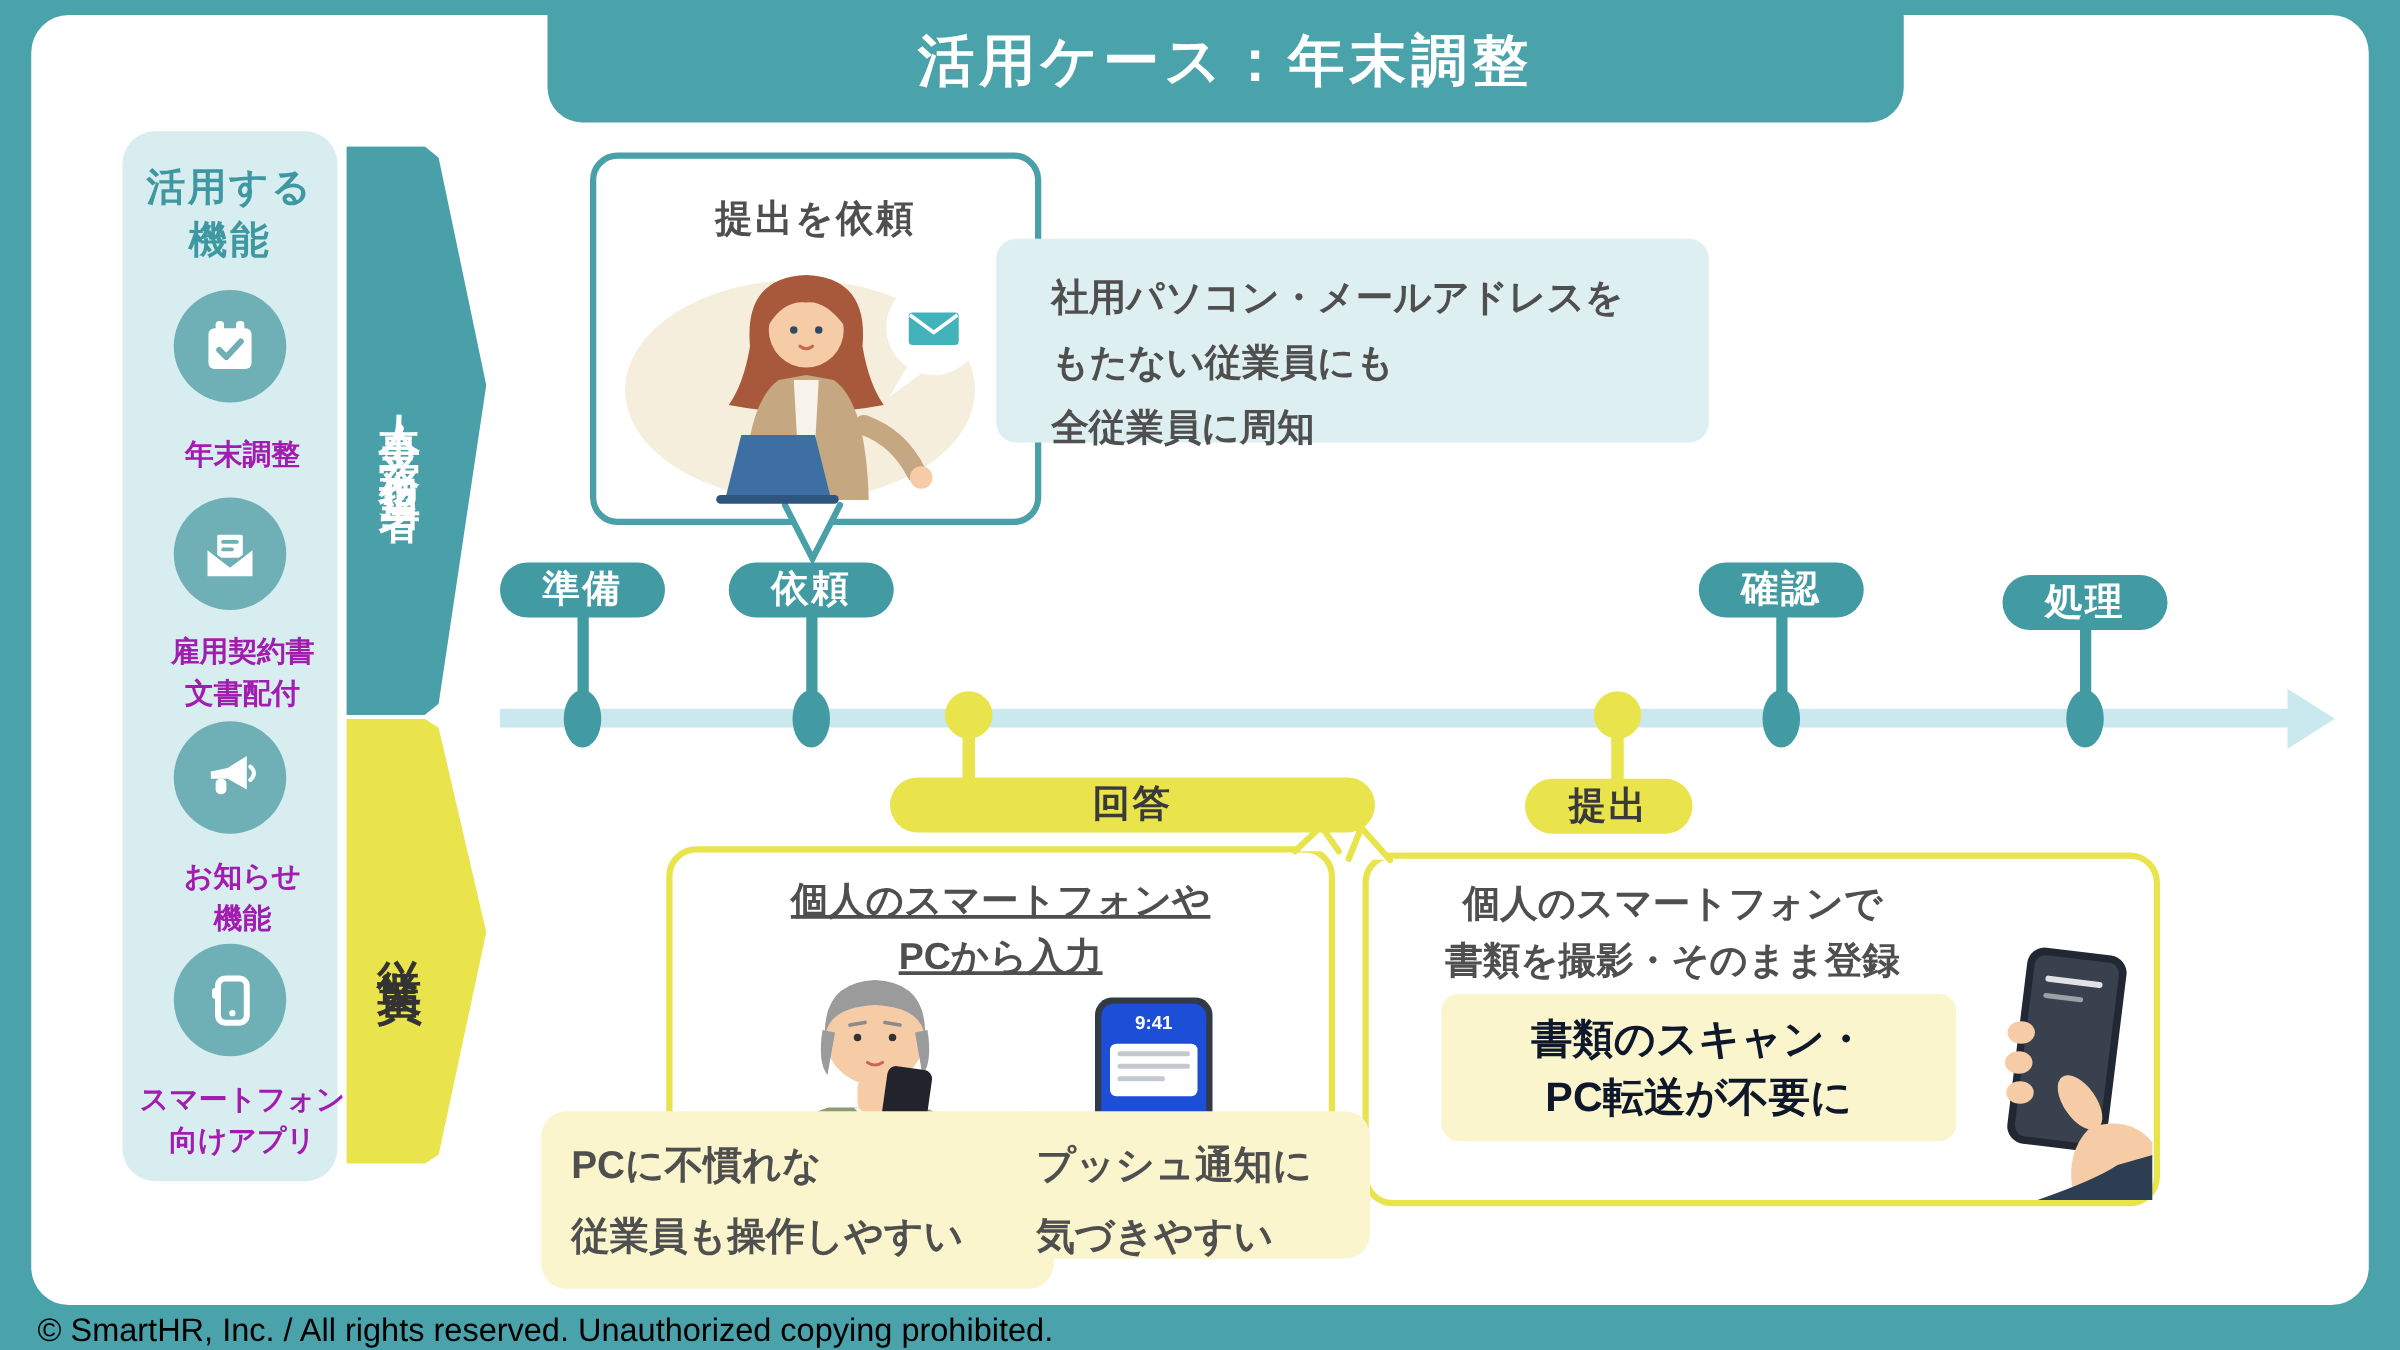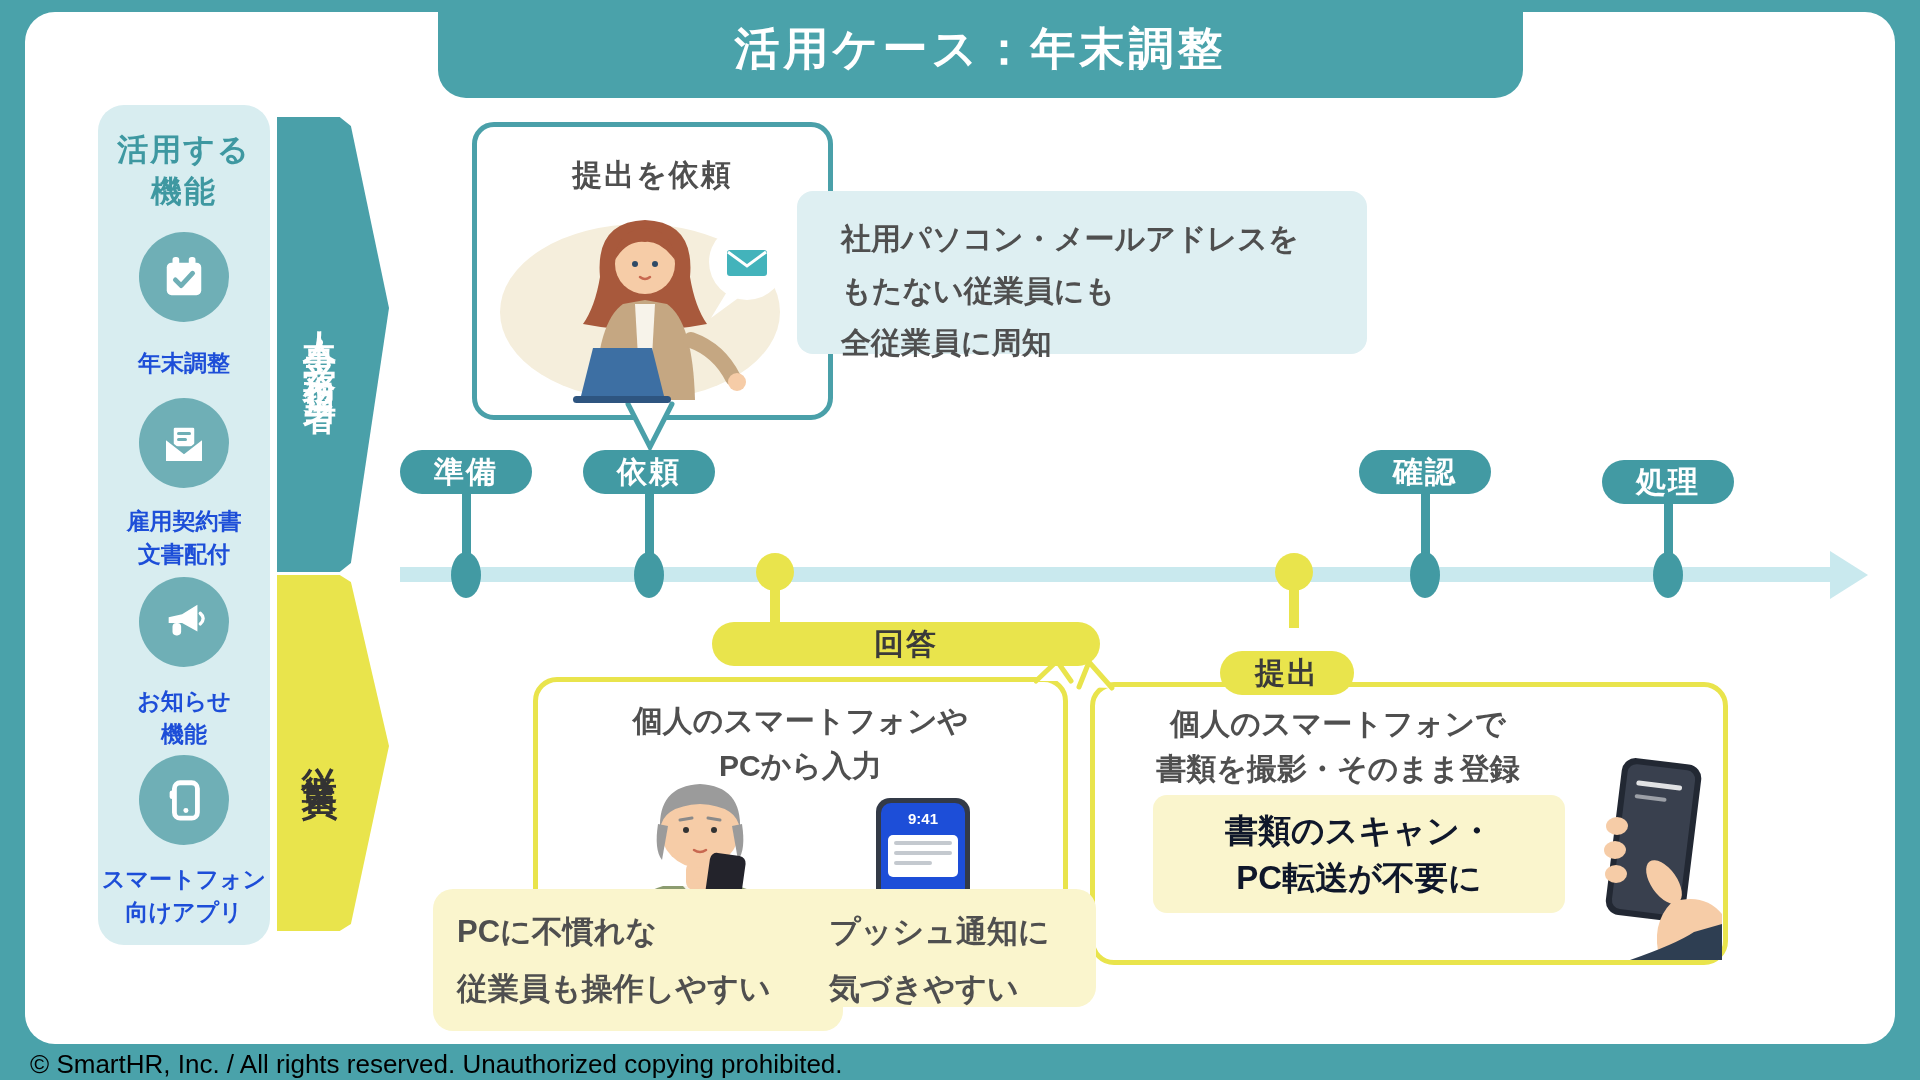--- a/index.html
+++ b/index.html
@@ -12,21 +12,21 @@
   .abs{position:absolute;}
   #panel{left:25px;top:12px;width:1870px;height:1032px;background:#ffffff;border-radius:30px;}
   #banner{left:438px;top:0;width:1085px;height:98px;background:#4AA2AA;border-radius:0 0 28px 28px;z-index:9;}
   #banner .t{width:100%;text-align:center;line-height:98px;font-size:45px;font-weight:bold;color:#fff;letter-spacing:4px;}
   #footer{left:30px;top:1049px;color:#000000;font-size:26px;z-index:10;text-align:center;}
 
   
   #sidebar{left:98px;top:105px;width:172px;height:840px;background:#D8EDF0;border-radius:26px;z-index:2;}
   #sidebar .head{position:absolute;top:24px;left:0;width:172px;text-align:center;font-size:31px;line-height:42px;font-weight:bold;color:#3E98A1;white-space:pre-line;letter-spacing:2px;}
   .feat-circle{position:absolute;left:41px;width:90px;height:90px;border-radius:50%;background:#6FAFB6;display:flex;align-items:center;justify-content:center;}
-  .feat-label{position:absolute;left:0;width:172px;text-align:center;font-size:23px;line-height:33px;font-weight:bold;color:#1d4ed8;white-space:pre-line;}
+  .feat-label{position:absolute;left:10px;width:172px;text-align:center;font-size:23px;line-height:33px;font-weight:bold;color:#a21caf;white-space:pre-line;}
 
   
   .band{z-index:1;display:flex;align-items:center;justify-content:center;}
   #band-hr{left:277px;top:117px;width:112px;height:455px;background:#4AA0A9;
     clip-path:polygon(0% 0%,56% 0%,66% 2%,100% 42%,66% 98%,56% 100%,0% 100%);}
   #band-emp{left:277px;top:575px;width:112px;height:356px;background:#E9E44C;
     clip-path:polygon(0% 0%,56% 0%,66% 2%,100% 48%,66% 98%,56% 100%,0% 100%);}
   .band .vtext{writing-mode:vertical-rl;font-weight:bold;letter-spacing:10px;margin-right:28px;}
   #band-hr .vtext{color:#fff;font-size:33px;}
   #band-emp .vtext{color:#333;font-size:36px;}
@@ -42,21 +42,21 @@
   .pill-y{height:44px;border-radius:22px;background:#E9E44C;color:#3A3A3A;font-size:30px;font-weight:bold;text-align:center;line-height:44px;letter-spacing:2px;z-index:6;}
 
   
   .obox{background:#fff;border-radius:24px;z-index:2;}
   #box-request{left:472px;top:122px;width:351px;height:288px;border:5px solid #4AA0A9;border-radius:22px;}
   #box-request .title{position:absolute;top:28px;left:0;width:100%;text-align:center;font-size:30px;font-weight:bold;color:#4F4F4F;letter-spacing:2px;}
   #note-blue{left:797px;top:191px;width:570px;height:163px;background:#DEEFF2;border-radius:16px;z-index:7;}
   #note-blue .tx{position:absolute;left:44px;top:22px;font-size:30px;line-height:52px;font-weight:bold;color:#4F4F4F;white-space:pre-line;}
 
   #box-answer{left:533px;top:677px;width:525px;height:282px;border:5px solid #E9E44C;}
-  #box-answer .title{position:absolute;top:16px;left:0;width:100%;text-align:center;font-size:30px;line-height:45px;font-weight:bold;color:#4F4F4F;white-space:pre-line;}
+  #box-answer .title{position:absolute;top:16px;left:0;width:100%;text-align:center;font-size:30px;line-height:45px;font-weight:bold;color:#4F4F4F;white-space:pre-line;text-decoration:underline;}
   #box-submit{left:1090px;top:682px;width:628px;height:273px;border:5px solid #E9E44C;}
   #box-submit .title{position:absolute;top:14px;left:8px;width:470px;text-align:center;font-size:30px;line-height:45px;font-weight:bold;color:#4F4F4F;white-space:pre-line;}
   #note-submit{left:1153px;top:795px;width:412px;height:118px;background:#FAF5CD;border-radius:14px;z-index:4;}
   #note-submit .tx{position:absolute;top:12px;left:0;width:100%;text-align:center;font-size:33px;line-height:47px;font-weight:bold;color:#0f172a;white-space:pre-line;}
 
   .ynote{background:#FAF5CD;border-radius:20px;z-index:7;padding-left:45px;}
   #note-pc{left:433px;top:889px;width:365px;height:142px;}
   #note-push{left:805px;top:889px;width:246px;height:118px;}
   .ynote .tx{position:absolute;left:24px;top:14px;font-size:31px;line-height:57px;font-weight:bold;color:#4F4F4F;white-space:pre-line;}
 
@@ -212,21 +212,21 @@
 <div class="abs dot-y" style="left:756px;top:553px;"></div>
 <div class="abs dot-y" style="left:1275px;top:553px;"></div>
 <div class="abs dot-t" style="left:1410px;top:552px;"></div>
 <div class="abs dot-t" style="left:1653px;top:552px;"></div>
 
 <div class="abs pill-t" style="left:400px;top:450px;width:132px;">準備</div>
 <div class="abs pill-t" style="left:583px;top:450px;width:132px;">依頼</div>
 <div class="abs pill-t" style="left:1359px;top:450px;width:132px;">確認</div>
 <div class="abs pill-t" style="left:1602px;top:460px;width:132px;">処理</div>
 <div class="abs pill-y" style="left:712px;top:622px;width:388px;">回答</div>
-<div class="abs pill-y" style="left:1220px;top:623px;width:134px;margin-top:28px;">提出</div>
+<div class="abs pill-y" style="left:1220px;top:623px;width:134px;">提出</div>
 
 <svg class="abs illu" style="left:588px;top:768px;" width="225" height="192" viewBox="0 0 225 192">
   <path d="M25,192 Q32,130 75,118 L150,118 Q193,130 200,192 Z" fill="#8C9C70"></path>
   <path d="M95,118 L130,118 L113,138 Z" fill="#F7F3EA"></path>
   <rect x="98" y="94" width="28" height="28" rx="8" fill="#F6CCA7"></rect>
   <circle cx="112" cy="60" r="40" fill="#F6CCA7"></circle>
   <path d="M72,62 Q70,18 112,16 Q154,18 152,62 Q150,38 112,36 Q74,38 72,62 Z" fill="#9B9B9B"></path>
   <path d="M70,56 Q66,82 74,92 L80,58 Z" fill="#9B9B9B"></path>
   <path d="M154,56 Q158,82 150,92 L144,58 Z" fill="#9B9B9B"></path>
   <path d="M92,52 L104,50" stroke="#8A8A8A" stroke-width="3" stroke-linecap="round"></path>

